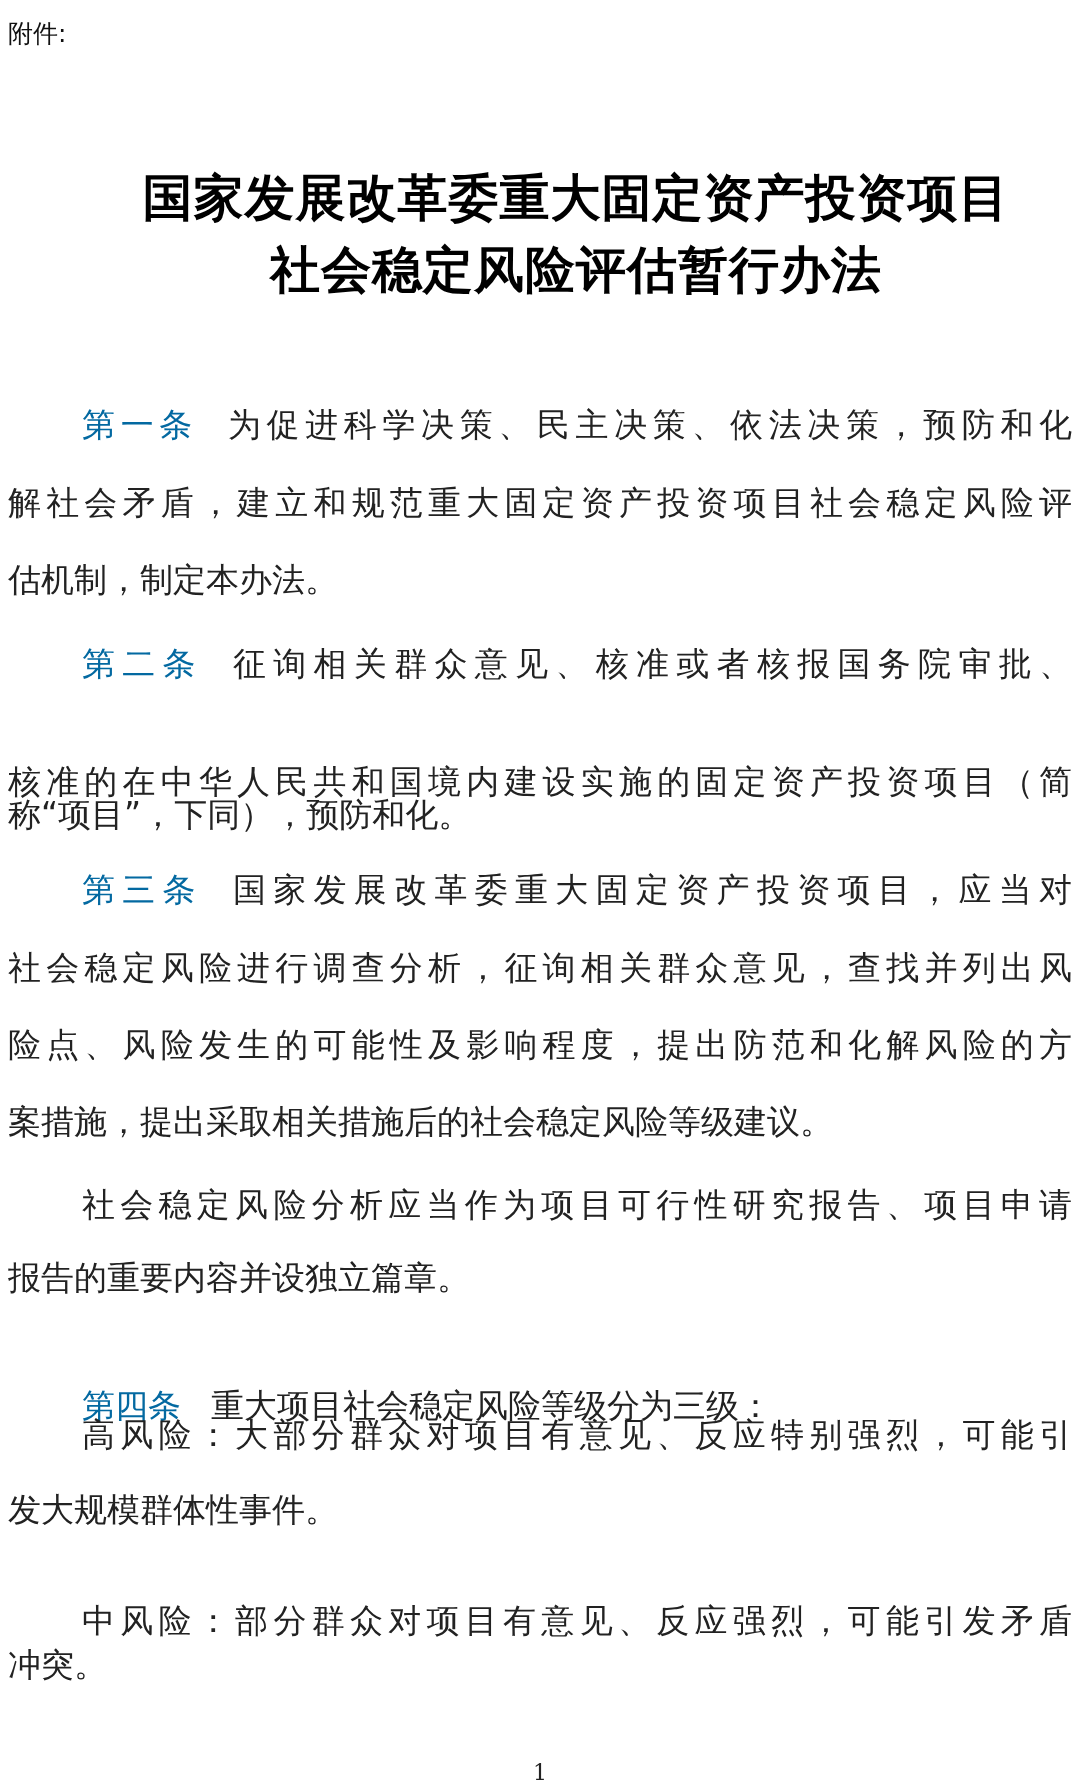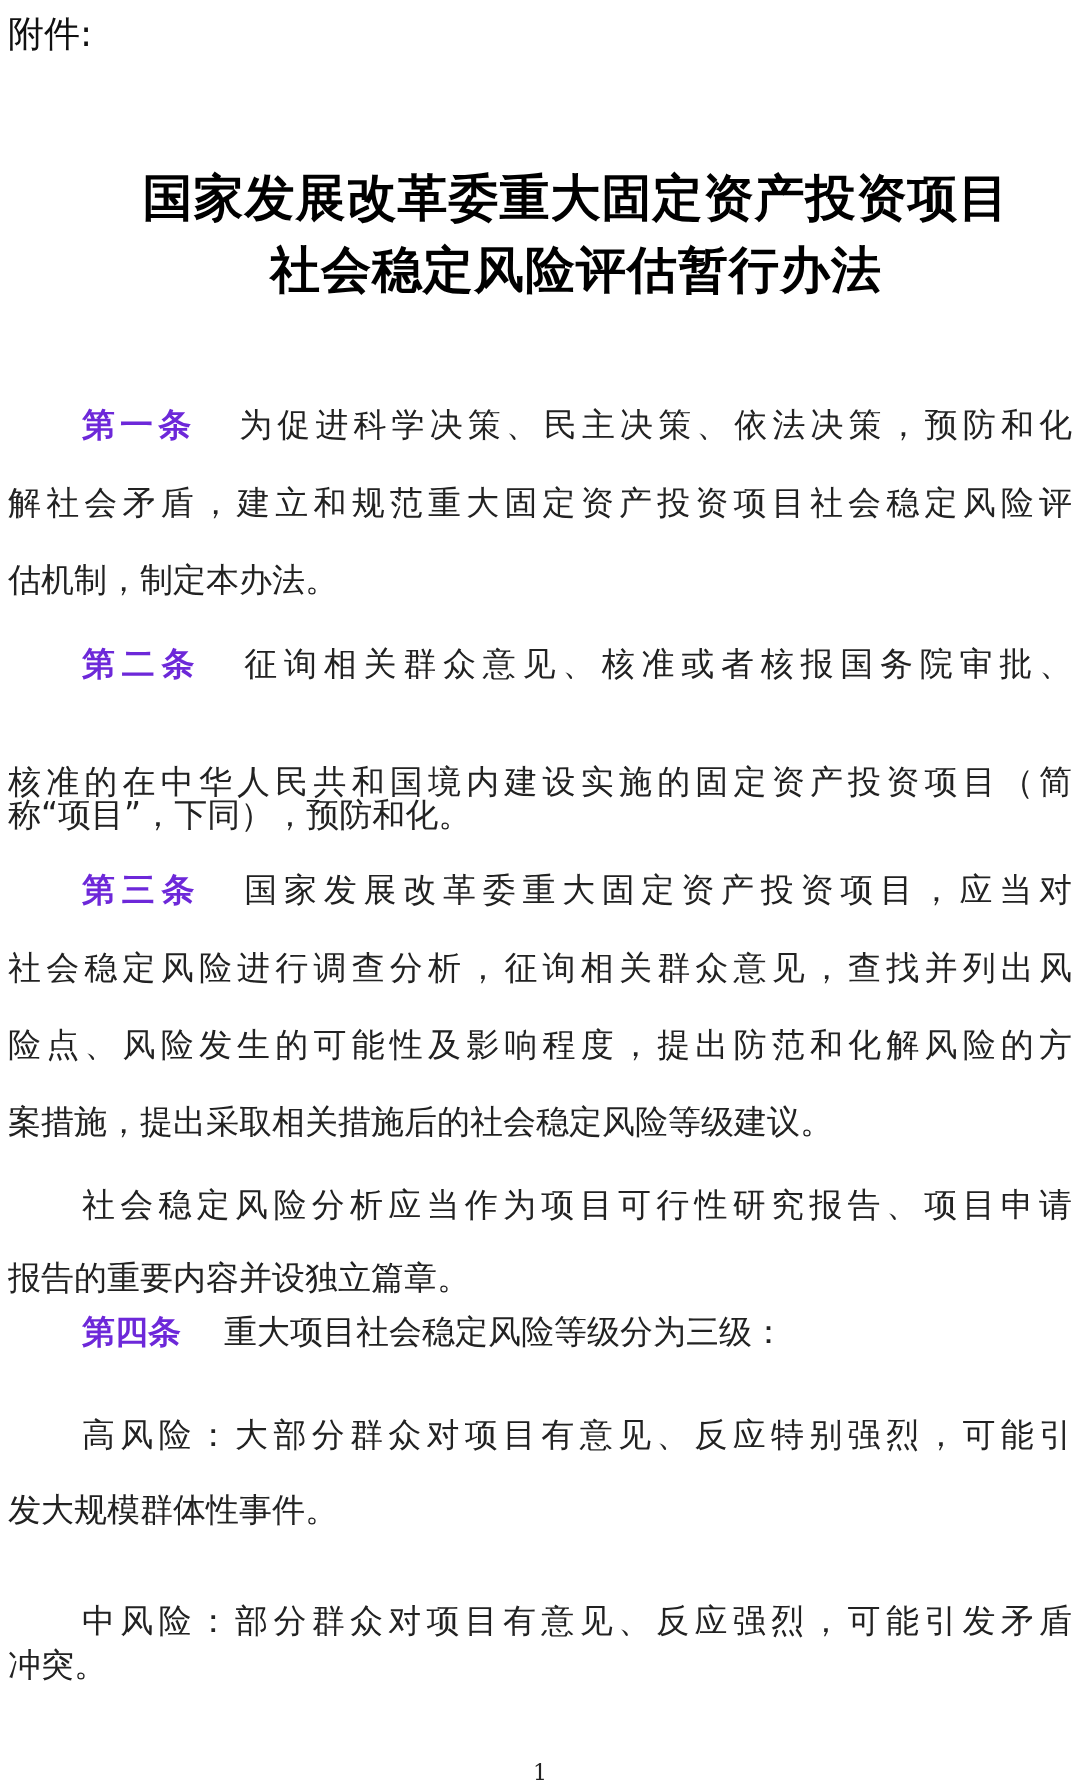--- a/index.html
+++ b/index.html
@@ -1,22 +1,22 @@
 <!DOCTYPE html>
 <html><head>
 <meta charset="utf-8">
 <style>
   html, body { margin: 0; padding: 0; background: #ffffff; }
   body { width: 1080px; height: 1784px; position: relative; overflow: hidden; color: #111; }
-  .attach { position: absolute; left: 8px; top: 12px; font-family: "DejaVu Sans", sans-serif; font-size: 36px; line-height: 44px; color: #111; }
+  .attach { position: absolute; left: 8px; top: 12px; font-family: "DejaVu Sans", sans-serif; font-size: 25px; line-height: 44px; color: #111; }
   .title { position: absolute; left: 0; width: 1080px; text-align: center; font-family: "DejaVu Serif", serif; font-weight: bold; font-size: 50px; line-height: 60px; letter-spacing: 1px; color: #000; padding-left: 36px; }
   .line { position: absolute; left: 8px; width: 1064px; font-family: "DejaVu Sans", sans-serif; font-size: 33px; line-height: 44px; white-space: nowrap; color: #222; text-align: justify; text-align-last: justify; }
   .line.last { text-align-last: left; }
   .line.indent { left: 82px; width: 990px; }
-  .art { font-weight: bold; color: #6d28d9; margin-right: 43px; letter-spacing: 0; }
+  .art { font-weight: normal; color: #0369a1; margin-right: 30px; letter-spacing: 0; }
   .pagenum { position: absolute; left: 0; width: 1080px; top: 1760px; text-align: center; font-family: "DejaVu Serif", serif; font-size: 22px; color: #222; }
 </style>
 </head>
 <body>
 
 <div>
   <div class="attach">附件:</div>
 
   <div class="title" style="top:168px">国家发展改革委重大固定资产投资项目</div>
   <div class="title" style="top:240px">社会稳定风险评估暂行办法</div>
@@ -30,21 +30,21 @@
   <div class="line last" style="top:793px">称“项目”，下同），预防和化。</div>
 
   <div class="line indent" style="top:868px"><span class="art">第三条</span><span>国家发展改革委重大固定资产投资项目，应当对</span></div>
   <div class="line" style="top:946px">社会稳定风险进行调查分析，征询相关群众意见，查找并列出风</div>
   <div class="line" style="top:1023px">险点、风险发生的可能性及影响程度，提出防范和化解风险的方</div>
   <div class="line last" style="top:1100px">案措施，提出采取相关措施后的社会稳定风险等级建议。</div>
 
   <div class="line indent" style="top:1183px">社会稳定风险分析应当作为项目可行性研究报告、项目申请</div>
   <div class="line last" style="top:1256px">报告的重要内容并设独立篇章。</div>
 
-  <div class="line indent last" style="top:1310px"><span class="art">第四条</span><span>重大项目社会稳定风险等级分为三级：</span></div>
+  <div class="line indent last" style="top:1384px"><span class="art">第四条</span><span>重大项目社会稳定风险等级分为三级：</span></div>
 
   <div class="line indent" style="top:1413px">高风险：大部分群众对项目有意见、反应特别强烈，可能引</div>
   <div class="line last" style="top:1488px">发大规模群体性事件。</div>
 
   <div class="line indent" style="top:1599px">中风险：部分群众对项目有意见、反应强烈，可能引发矛盾</div>
   <div class="line last" style="top:1643px">冲突。</div>
 
   <div class="pagenum">1</div>
 </div>
 

